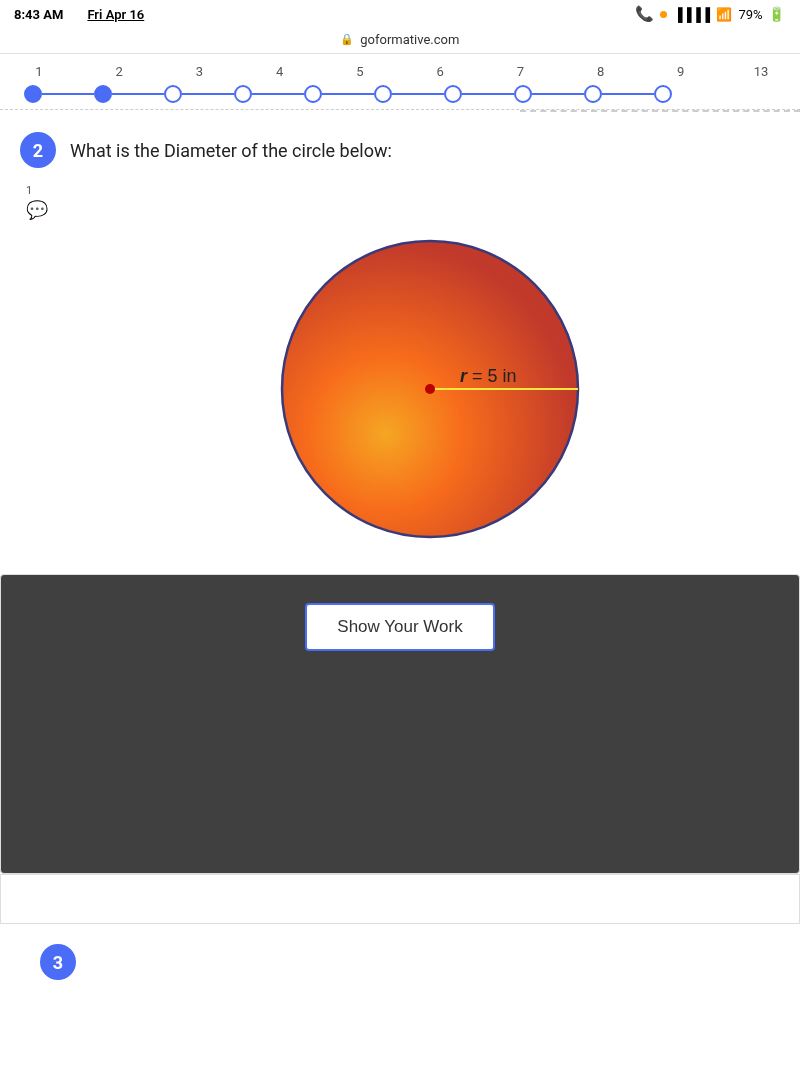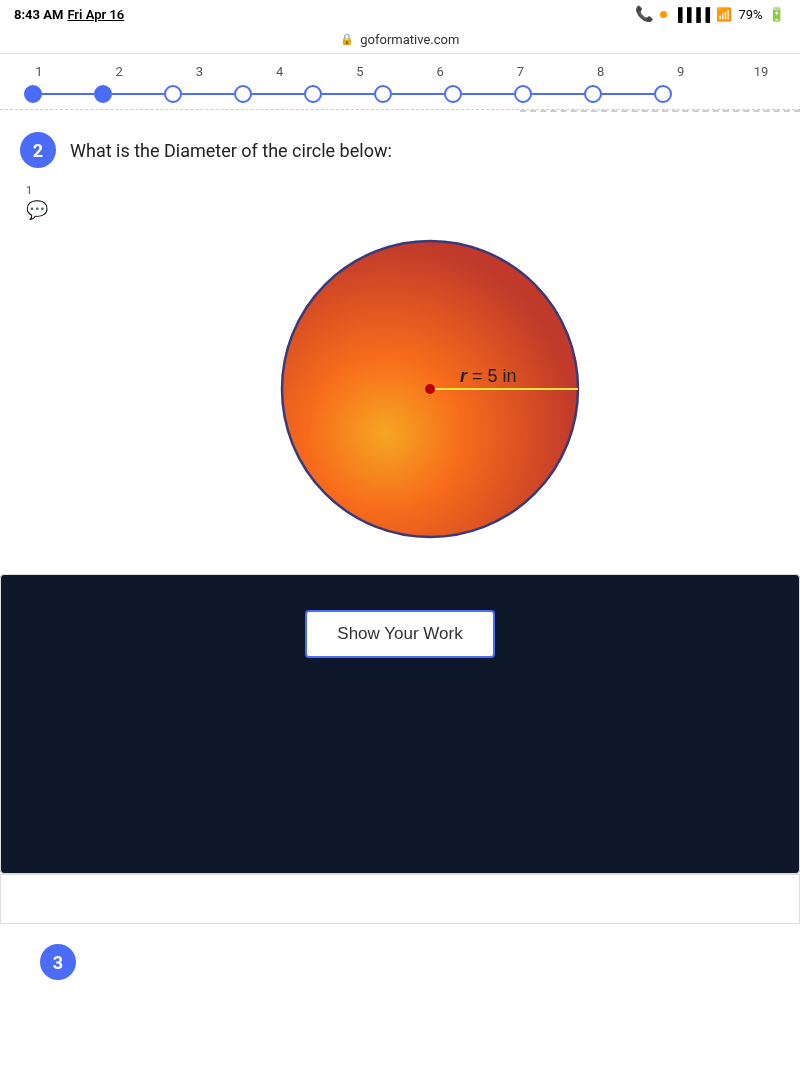--- a/index.html
+++ b/index.html
@@ -15,21 +15,21 @@
     .status-bar {
       display: flex;
       justify-content: space-between;
       align-items: center;
       padding: 4px 14px;
       background: #fff;
       font-size: 13px;
       font-weight: 600;
       height: 28px;
     }
-    .status-left { display: flex; align-items: center; gap: 4px; }
+    .status-left { display: flex; align-items: center; gap: 24px; }
     .status-right { display: flex; align-items: center; gap: 6px; }
     .status-time { font-weight: 700; font-size: 13px; }
     .status-date { font-size: 13px; text-decoration: underline; }
 
     
     .url-bar {
       display: flex;
       justify-content: center;
       align-items: center;
       padding: 4px 0 6px;
@@ -132,26 +132,26 @@
       margin: 10px 0 30px 60px;
     }
     .circle-svg-wrapper {
       position: relative;
       width: 310px;
       height: 310px;
     }
 
     
     .answer-section {
-      background: #0f172a;
+      background: #404040;
       border: 1px solid #ddd;
       border-radius: 4px;
       margin: 0 0 0 0;
       min-height: 300px;
-      padding: 35px;
+      padding: 28px;
       display: flex;
       flex-direction: column;
       align-items: center;
     }
     .show-work-btn {
       border: 2px solid #4a6cf7;
       background: #fff;
       color: #333;
       padding: 12px 30px;
       font-size: 17px;
@@ -223,21 +223,21 @@
   <div class="progress-numbers">
     <span class="progress-num">1</span>
     <span class="progress-num">2</span>
     <span class="progress-num">3</span>
     <span class="progress-num">4</span>
     <span class="progress-num">5</span>
     <span class="progress-num">6</span>
     <span class="progress-num">7</span>
     <span class="progress-num">8</span>
     <span class="progress-num">9</span>
-    <span class="progress-num">19</span>
+    <span class="progress-num">13</span>
   </div>
   <div class="progress-dots">
 
     <div class="dot filled"></div>
     <div class="dot-line-segment"></div>
 
     <div class="dot filled"></div>
     <div class="dot-line-segment"></div>
 
     <div class="dot empty"></div>

